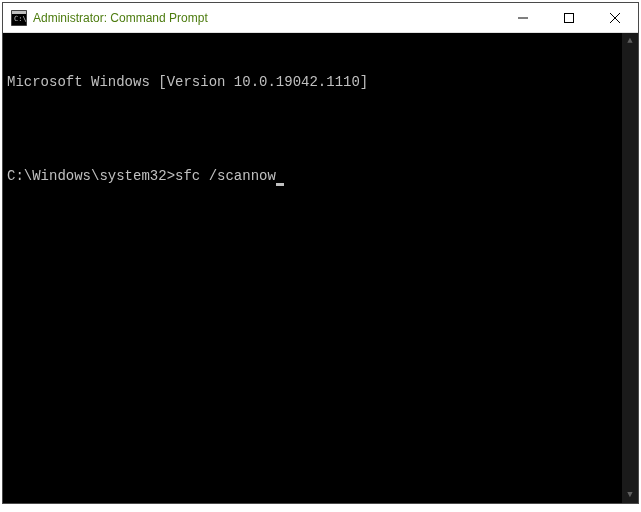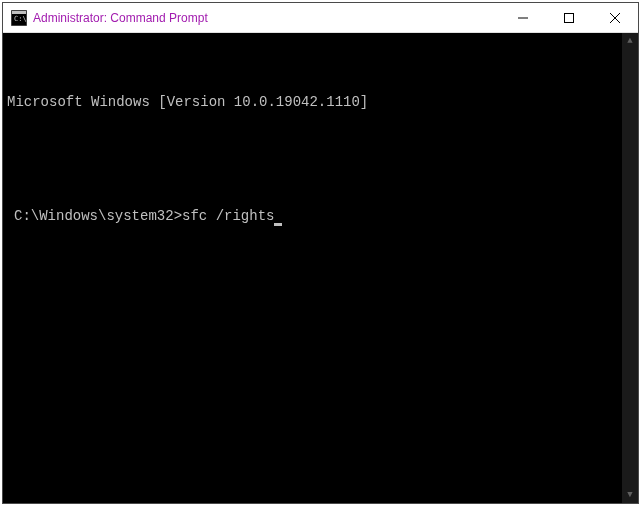--- a/index.html
+++ b/index.html
@@ -39,21 +39,21 @@
       display: flex;
       align-items: center;
       justify-content: center;
     }
     .app-icon svg {
       width: 16px;
       height: 16px;
     }
     .title-text {
       font-size: 12px;
-      color: #a21caf;
+      color: #4d7c0f;
       flex: 1;
       white-space: nowrap;
       overflow: hidden;
     }
     .window-controls {
       display: flex;
       height: 100%;
     }
     .win-btn {
       width: 46px;
@@ -76,26 +76,24 @@
       font-family: Consolas, "Courier New", monospace;
       font-size: 14px;
       line-height: 1.35;
       padding: 2px 4px;
       white-space: pre;
       overflow: hidden;
       position: relative;
     }
     .terminal-line {
       display: block;
-      margin-top: 20px;
     }
     .prompt-line {
       display: flex;
       align-items: flex-end;
-      margin-left: 7px;
     }
     .cursor {
       display: inline-block;
       width: 8px;
       height: 3px;
       background: #c0c0c0;
       margin-left: 0px;
       position: relative;
       top: 0px;
       vertical-align: baseline;
@@ -155,21 +153,21 @@
           <line x1="10" y1="0" x2="0" y2="10" stroke="#000000" stroke-width="1"></line>
         </svg>
       </button>
     </div>
   </div>
 
   <div class="terminal">
     <span class="terminal-line">Microsoft Windows [Version 10.0.19042.1110]</span>
     <span class="terminal-line"></span>
     <span class="prompt-line">
-      <span>C:\Windows\system32&gt;</span><span>sfc /rights</span><span class="cursor"></span>
+      <span>C:\Windows\system32&gt;</span><span>sfc /scannow</span><span class="cursor"></span>
     </span>
 
     <div class="scrollbar">
       <div class="scroll-arrow">▲</div>
       <div class="scroll-track"></div>
       <div class="scroll-arrow">▼</div>
     </div>
   </div>
 </div>
 

